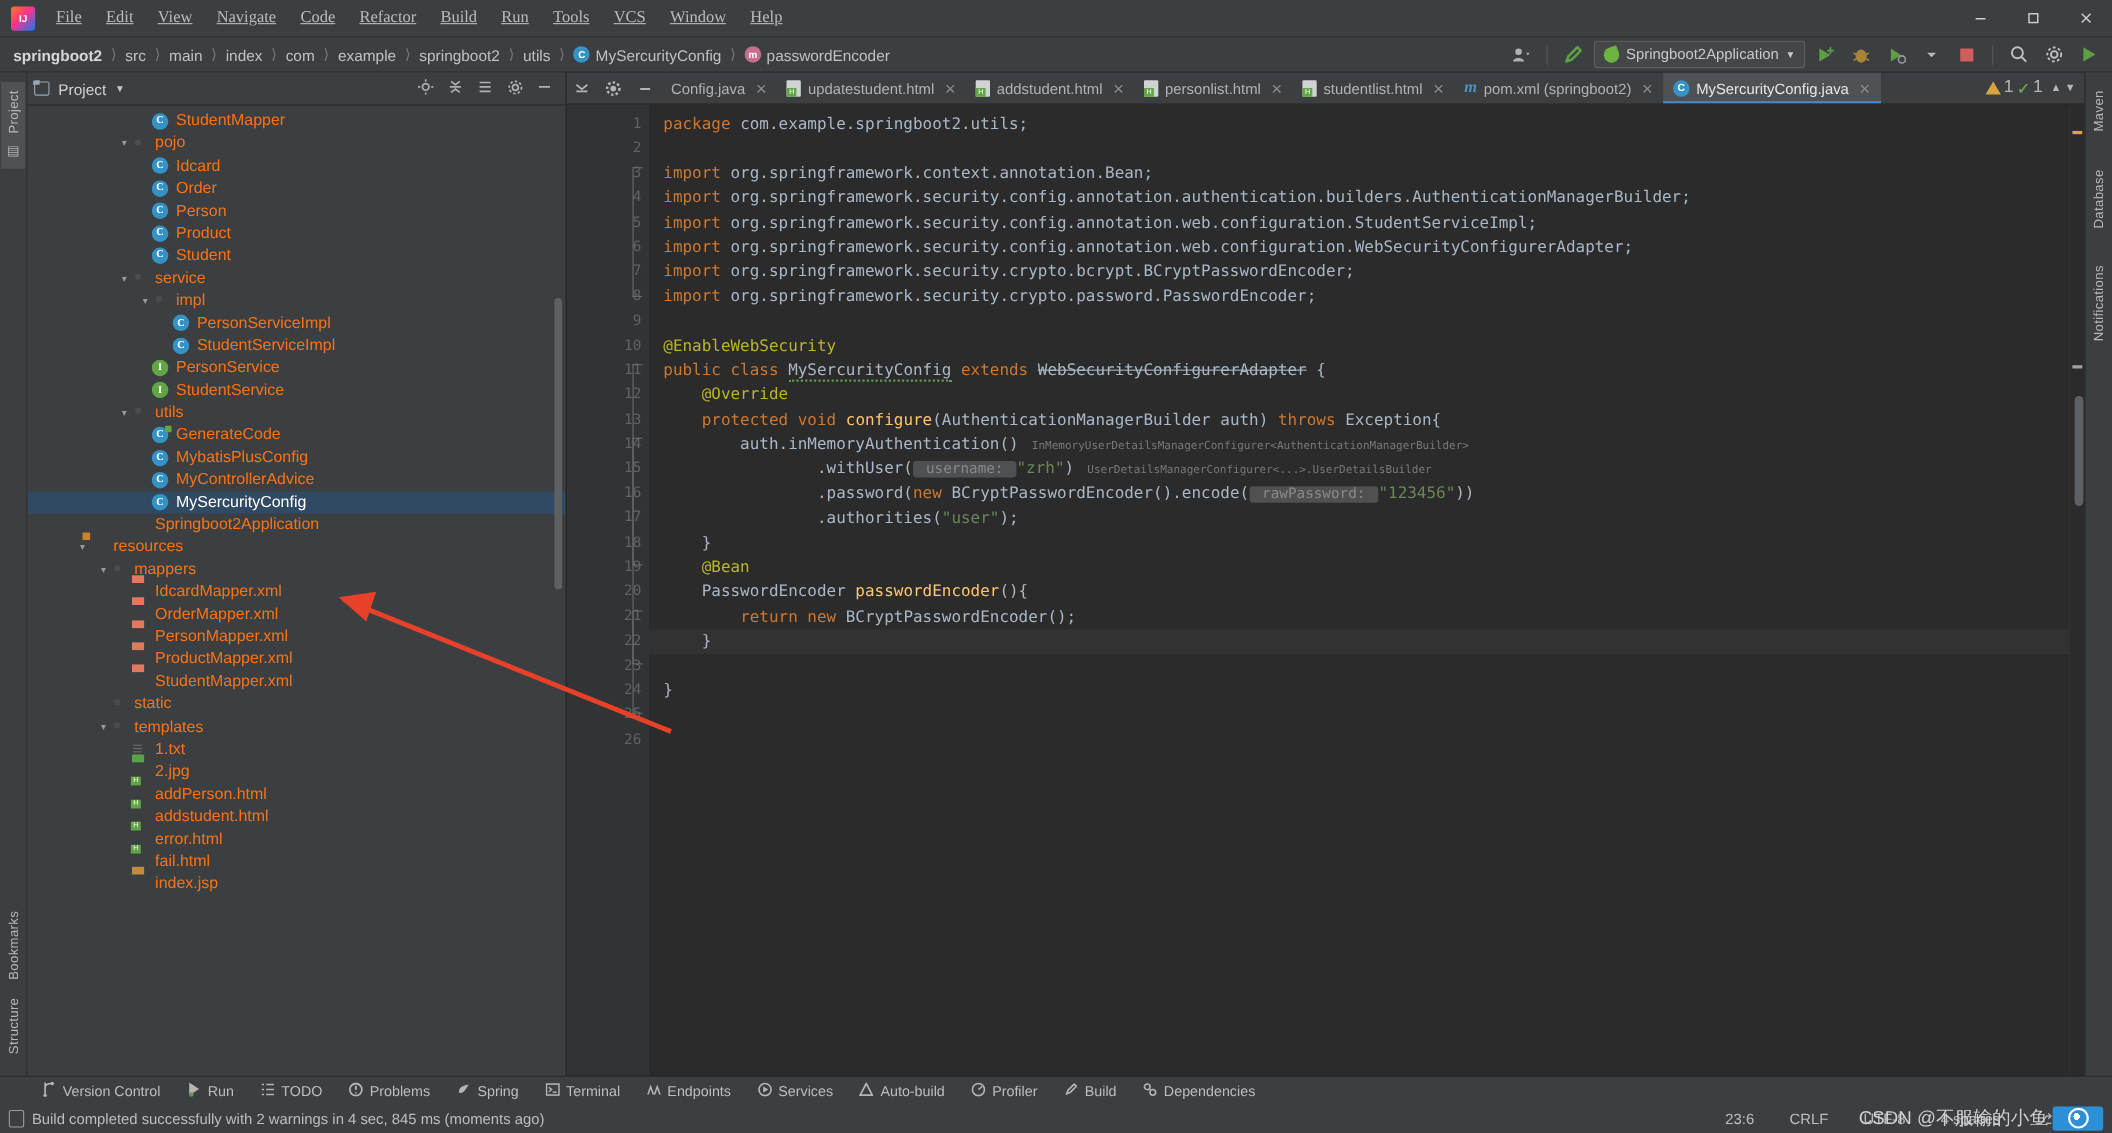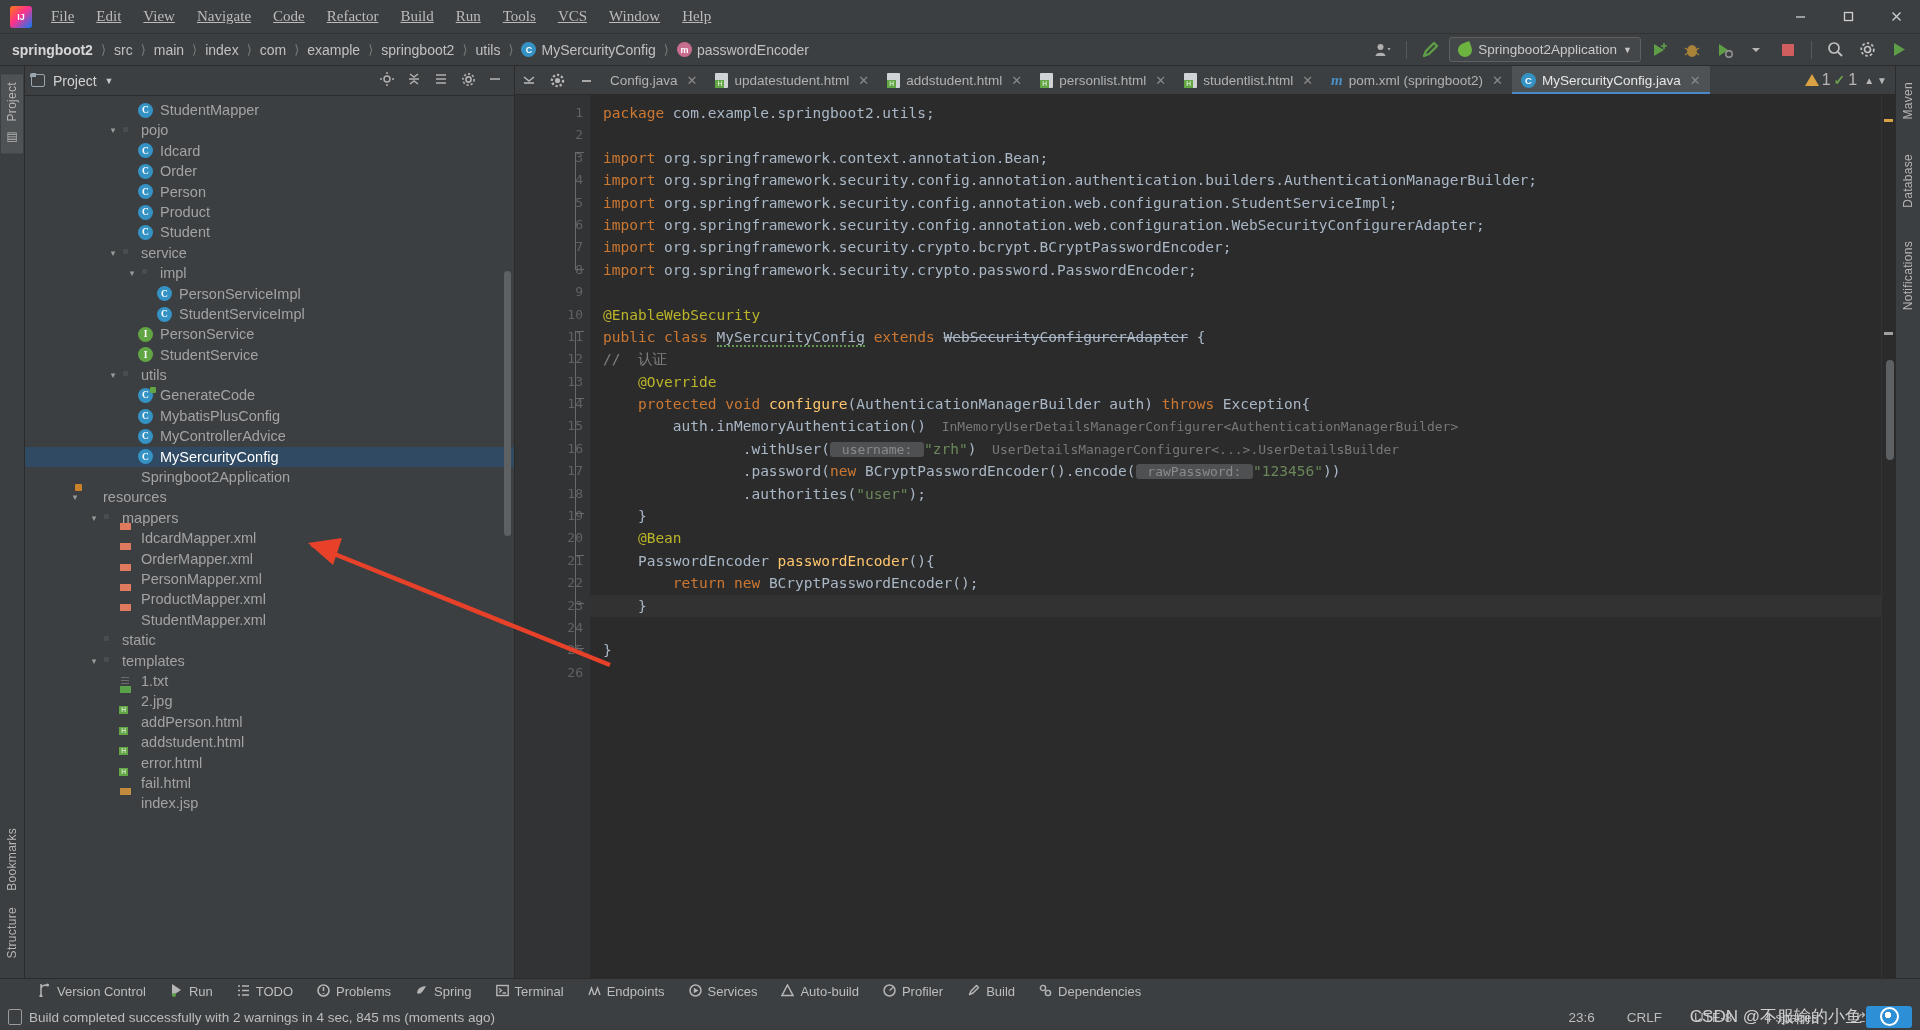--- a/index.html
+++ b/index.html
@@ -125,21 +125,21 @@
   .trow {
     display: flex; align-items: center; height: 20.4px; padding-left: 0px;
     white-space: nowrap; color: #c3c3c3; line-height: 20.4px;
   }
   .trow.sel { background: #2f4a62; }
   .trow.sel .tlabel { color: #ffffff; }
   .tarrow {
     width: 12px; text-align: center; color: #9a9a9a; font-size: 9px; flex: 0 0 12px;
   }
   .tico { width: 17px; height: 15px; margin-right: 5px; flex: 0 0 17px; position: relative; }
-  .tlabel { color: #a3a3a3; }
+  .tlabel { color: #f97316; }
 
   
   .ic-folder {
     width: 15px; height: 12px; background: #8f9396; border-radius: 2px; margin-top: 2px;
     position: relative;
   }
   .ic-folder::after {
     content: ""; position: absolute; left: 4px; top: 3.5px; width: 5px; height: 5px;
     background: #4a4d4f; border-radius: 1px;
   }
@@ -268,21 +268,21 @@
   .ann { color: #bbb529; }
   .cmt { color: #808080; }
   .fn { color: #ffc66d; }
   .txt { color: #a9b7c6; }
   .dep { text-decoration: line-through; color: #a9b7c6; }
   .typo { border-bottom: 2px dotted #629755; }
   .hint {
     background: #4e5052; color: #8a8a8a; font-size: 13px; border-radius: 3px;
     padding: 0 4px; font-family: "DejaVu Sans Mono", monospace;
   }
-  .hintp { color: #787878; font-size: 13px; }
+  .hintp { color: #787878; font-size: 10px; }
 
   
   .markerbar {
     width: 14px; background: #2b2b2b; flex: 0 0 14px; position: relative; border-left: 1px solid #313335;
   }
   .mk { position: absolute; right: 2px; width: 9px; height: 3px; }
   .editor-scroll {
     position: absolute; right: 1px; width: 8px; background: #5d6164; border-radius: 4px;
   }
   .warn-tri {
@@ -884,21 +884,20 @@
             <div class="cline">&nbsp;</div>
             <div class="cline"><span class="kw">import </span><span class="txt">org.springframework.context.annotation.</span><span class="txt">Bean</span><span class="txt">;</span></div>
             <div class="cline"><span class="kw">import </span><span class="txt">org.springframework.security.config.annotation.authentication.builders.AuthenticationManagerBuilder;</span></div>
             <div class="cline"><span class="kw">import </span><span class="txt">org.springframework.security.config.annotation.web.configuration.</span><span class="txt">StudentServiceImpl</span><span class="txt">;</span></div>
             <div class="cline"><span class="kw">import </span><span class="txt">org.springframework.security.config.annotation.web.configuration.WebSecurityConfigurerAdapter;</span></div>
             <div class="cline"><span class="kw">import </span><span class="txt">org.springframework.security.crypto.bcrypt.BCryptPasswordEncoder;</span></div>
             <div class="cline"><span class="kw">import </span><span class="txt">org.springframework.security.crypto.password.PasswordEncoder;</span></div>
             <div class="cline">&nbsp;</div>
             <div class="cline"><span class="ann">@EnableWebSecurity</span></div>
             <div class="cline"><span class="kw">public </span><span class="kw">class </span><span class="typo">MySercurityConfig</span><span class="txt"> </span><span class="kw">extends </span><span class="dep">WebSecurityConfigurerAdapter</span><span class="txt"> {</span></div>
-            <div class="cline"><span class="cmt">//  认证</span></div>
             <div class="cline"><span class="ann">    @Override</span></div>
             <div class="cline"><span class="txt">    </span><span class="kw">protected </span><span class="kw">void </span><span class="fn">configure</span><span class="txt">(AuthenticationManagerBuilder auth) </span><span class="kw">throws </span><span class="txt">Exception{</span></div>
             <div class="cline"><span class="txt">        auth.inMemoryAuthentication()</span><span class="hintp">  InMemoryUserDetailsManagerConfigurer&lt;AuthenticationManagerBuilder&gt;</span></div>
             <div class="cline"><span class="txt">                .withUser(</span><span class="hint"> username: </span><span class="str">"zrh"</span><span class="txt">)</span><span class="hintp">  UserDetailsManagerConfigurer&lt;...&gt;.UserDetailsBuilder</span></div>
             <div class="cline"><span class="txt">                .password(</span><span class="kw">new </span><span class="txt">BCryptPasswordEncoder().encode(</span><span class="hint"> rawPassword: </span><span class="str">"123456"</span><span class="txt">))</span></div>
             <div class="cline"><span class="txt">                .authorities(</span><span class="str">"user"</span><span class="txt">);</span></div>
             <div class="cline"><span class="txt">    }</span></div>
             <div class="cline"><span class="ann">    @Bean</span></div>
             <div class="cline"><span class="txt">    PasswordEncoder </span><span class="fn">passwordEncoder</span><span class="txt">(){</span></div>
             <div class="cline"><span class="txt">        </span><span class="kw">return </span><span class="kw">new </span><span class="txt">BCryptPasswordEncoder();</span></div>

